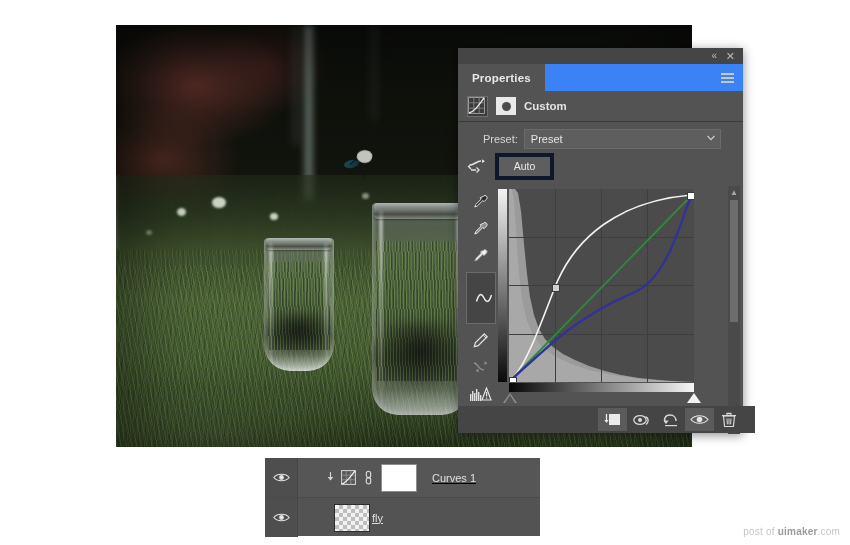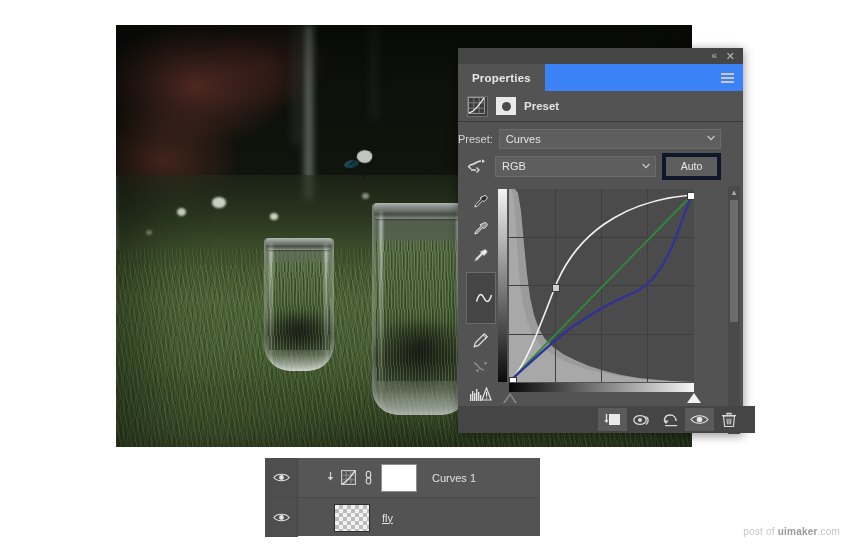--- a/index.html
+++ b/index.html
@@ -105,21 +105,21 @@
   .p-menu i{display:block;height:1.5px;background:#c8c8c8;margin-bottom:2.5px;}
   .p-head{height:30px;background:#535353;display:flex;align-items:center;padding-left:9px;gap:8px;
           border-bottom:1px solid #3a3a3a;}
   .ic-curves{width:19px;height:19px;background:#3c3c3c;border:1px solid #6e6e6e;position:relative;}
   .ic-curves svg{position:absolute;left:0;top:0;}
   .ic-mask{width:20px;height:18px;background:#e9e9e9;display:flex;align-items:center;justify-content:center;}
   .ic-mask b{width:9px;height:9px;border-radius:50%;background:#4b4b4b;display:block;}
   .p-head-title{color:#e2e2e2;font-size:11.5px;font-weight:bold;}
 
   .p-body{position:relative;height:calc(385px - 16px - 27px - 30px - 27px);background:#535353;}
-  .row-preset{display:flex;align-items:center;height:25px;padding:4px 22px 0 0;gap:6px;}
+  .row-preset{display:flex;align-items:center;height:25px;padding:4px 22px 0 25px;gap:6px;}
   .lbl{color:#d6d6d6;font-size:11px;}
   .sel{flex:1;height:18px;background:#5e5e5e;border:1px solid #6b6b6b;position:relative;
        display:flex;align-items:center;padding-left:6px;color:#e6e6e6;font-size:11px;}
   .sel .chev{position:absolute;right:5px;top:4px;width:8px;height:8px;}
   .row-chan{display:flex;align-items:center;height:24px;padding:3px 22px 0 9px;gap:6px;}
   .ic-chan{width:22px;height:16px;position:relative;}
   .btn-auto{width:51px;height:19px;background:#5e5e5e;border:4px solid #0f172a;color:#e8e8e8;
             font-size:10.5px;display:flex;align-items:center;justify-content:center;}
 
   .graph-area{position:absolute;left:9px;top:67px;width:249px;height:216px;display:flex;}
@@ -144,21 +144,21 @@
   .sb-thumb{position:absolute;left:2px;top:14px;width:8px;height:122px;background:#6d6d6d;}
   .sb-arr{position:absolute;left:2px;width:8px;height:8px;color:#a9a9a9;font-size:8px;
           display:flex;align-items:center;justify-content:center;}
 
   .p-foot{position:absolute;left:0;bottom:0;width:100%;height:27px;background:#454545;
           display:flex;align-items:center;justify-content:flex-end;padding-right:12px;gap:0;}
   .fbtn{width:29px;height:23px;display:flex;align-items:center;justify-content:center;}
   .fbtn.on{background:#5b5b5b;}
 
   
-  #layers{position:absolute;left:265px;top:458px;width:275px;height:78px;background:#535353;}
+  #layers{position:absolute;left:265px;top:458px;width:275px;height:78px;background:#535353;text-decoration:underline;}
   .lrow{height:39px;display:flex;align-items:center;position:relative;}
   .lrow+.lrow{border-top:1px solid #4a4a4a;}
   .leye{width:32px;height:39px;display:flex;align-items:center;justify-content:center;
         border-right:1px solid #464646;background:#4e4e4e;}
   .lname{color:#e0e0e0;font-size:11px;}
   .thumb-white{width:34px;height:26px;background:#fff;border:1px solid #8d8d8d;}
   .thumb-checker{width:34px;height:26px;border:1px solid #2d2d2d;
     background-image:
       linear-gradient(45deg,#bdbdbd 25%,transparent 25%,transparent 75%,#bdbdbd 75%,#bdbdbd),
       linear-gradient(45deg,#bdbdbd 25%,#f2f2f2 25%,#f2f2f2 75%,#bdbdbd 75%,#bdbdbd);
@@ -240,50 +240,44 @@
     <div class="ic-curves">
       <svg width="17" height="17" viewBox="0 0 17 17">
         <path d="M0.5 0.5h16v16h-16z" fill="none" stroke="#9a9a9a" stroke-width="1"></path>
         <path d="M5.8 0.5v16M11.2 0.5v16M0.5 5.8h16M0.5 11.2h16" stroke="#7d7d7d" stroke-width="1"></path>
         <path d="M1 16 C6 15, 10 9, 16 1" fill="none" stroke="#ededed" stroke-width="1.3"></path>
       </svg>
     </div>
     <div class="ic-mask">
         <b></b>
       </div>
-    <div class="p-head-title">Preset</div>
+    <div class="p-head-title">Custom</div>
   </div>
 
   <div class="p-body">
 
     <div class="row-preset">
       <span class="lbl">Preset:</span>
       <div class="sel">
-        <span>Curves</span>
+        <span>Preset</span>
         <svg class="chev" viewBox="0 0 8 8">
             <path d="M0.6 2 L4 5.6 L7.4 2" fill="none" stroke="#cfcfcf" stroke-width="1.1"></path>
           </svg>
       </div>
     </div>
 
     <div class="row-chan">
       <div class="ic-chan">
         <svg width="22" height="16" viewBox="0 0 22 16">
           <path d="M14 3 C10 3 8 6 4 7" fill="none" stroke="#e2e2e2" stroke-width="1.6"></path>
           <path d="M15 1.2 L18 3.2 L15 5" fill="#e2e2e2"></path>
           <path d="M4 12 L9 12" stroke="#e2e2e2" stroke-width="1.5"></path>
           <path d="M4 6.2 L1.6 8.6 L4 11" fill="none" stroke="#e2e2e2" stroke-width="1.4"></path>
           <path d="M9.5 9.5 L12 12 L9.5 14.5" fill="none" stroke="#e2e2e2" stroke-width="1.3"></path>
         </svg>
-      </div>
-      <div class="sel" style="height:19px;">
-        <span>RGB</span>
-        <svg class="chev" viewBox="0 0 8 8" style="top:5px;">
-            <path d="M0.6 2 L4 5.6 L7.4 2" fill="none" stroke="#cfcfcf" stroke-width="1.1"></path>
-          </svg>
       </div>
       <div class="btn-auto">
         <span>Auto</span>
       </div>
     </div>
 
     <div class="graph-area">
 
       <div class="tools">
         <div class="tool">
@@ -446,21 +440,21 @@
     </div>
   </div>
 
   <div class="lrow">
     <div class="leye">
       <svg width="17" height="11" viewBox="0 0 17 11">
           <path d="M0.8 5.5 C4 1.2, 13 1.2, 16.2 5.5 C13 9.8, 4 9.8, 0.8 5.5Z" fill="none" stroke="#e4e4e4" stroke-width="1.1"></path>
           <circle cx="8.5" cy="5.5" r="2.4" fill="#e4e4e4"></circle>
         </svg>
     </div>
-    <div style="display:flex;align-items:center;gap:12px;margin-left:36px;">
+    <div style="display:flex;align-items:center;gap:2px;margin-left:36px;">
       <div class="thumb-checker"></div>
       <span class="lname" style="text-decoration:underline;">fly</span>
     </div>
   </div>
 </div>
 
 <div class="watermark">
   <span>post of </span><b>uimaker</b><span>.com</span>
 </div>
 

